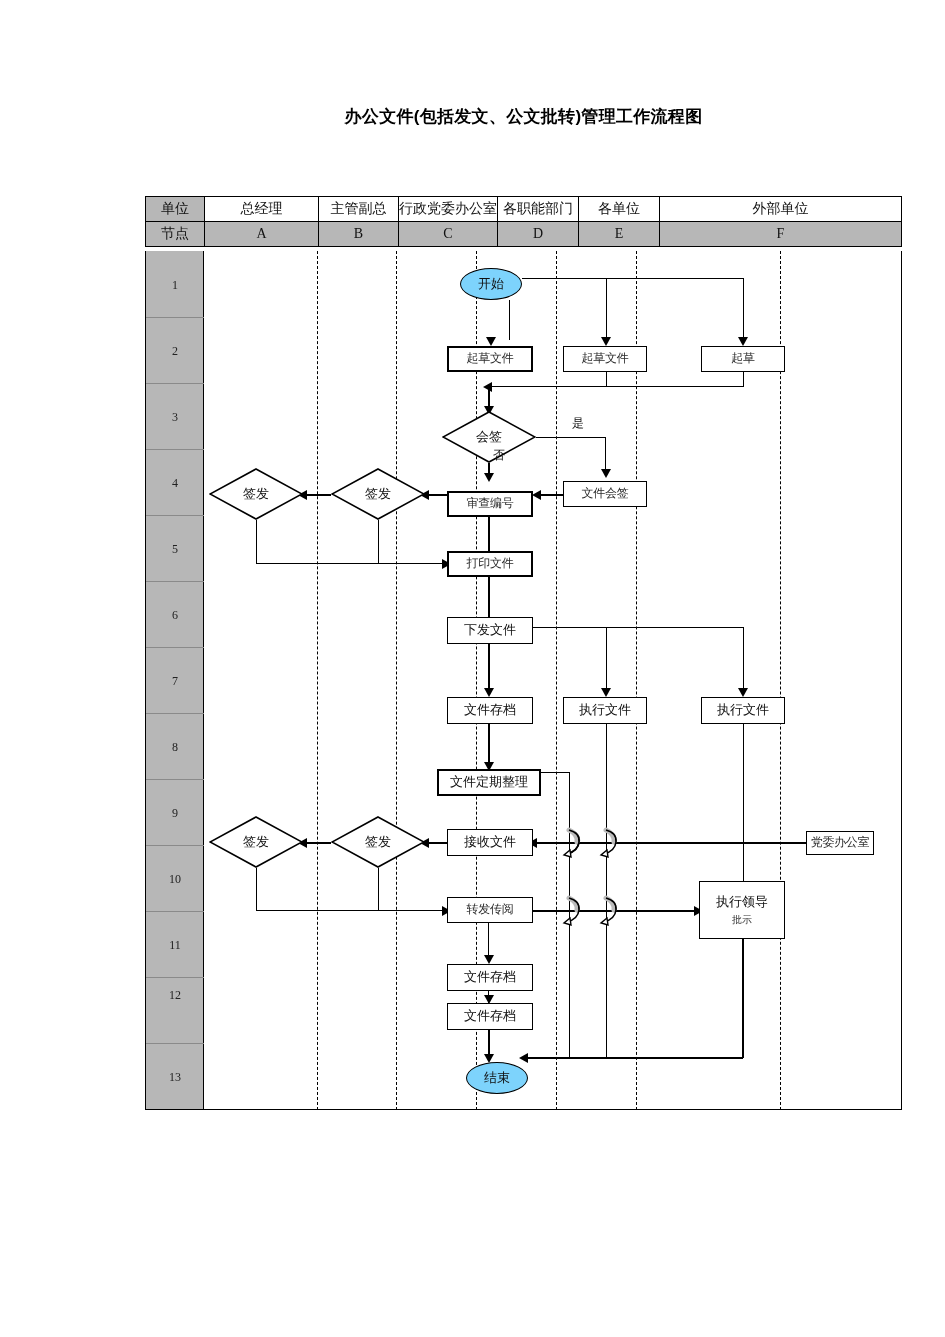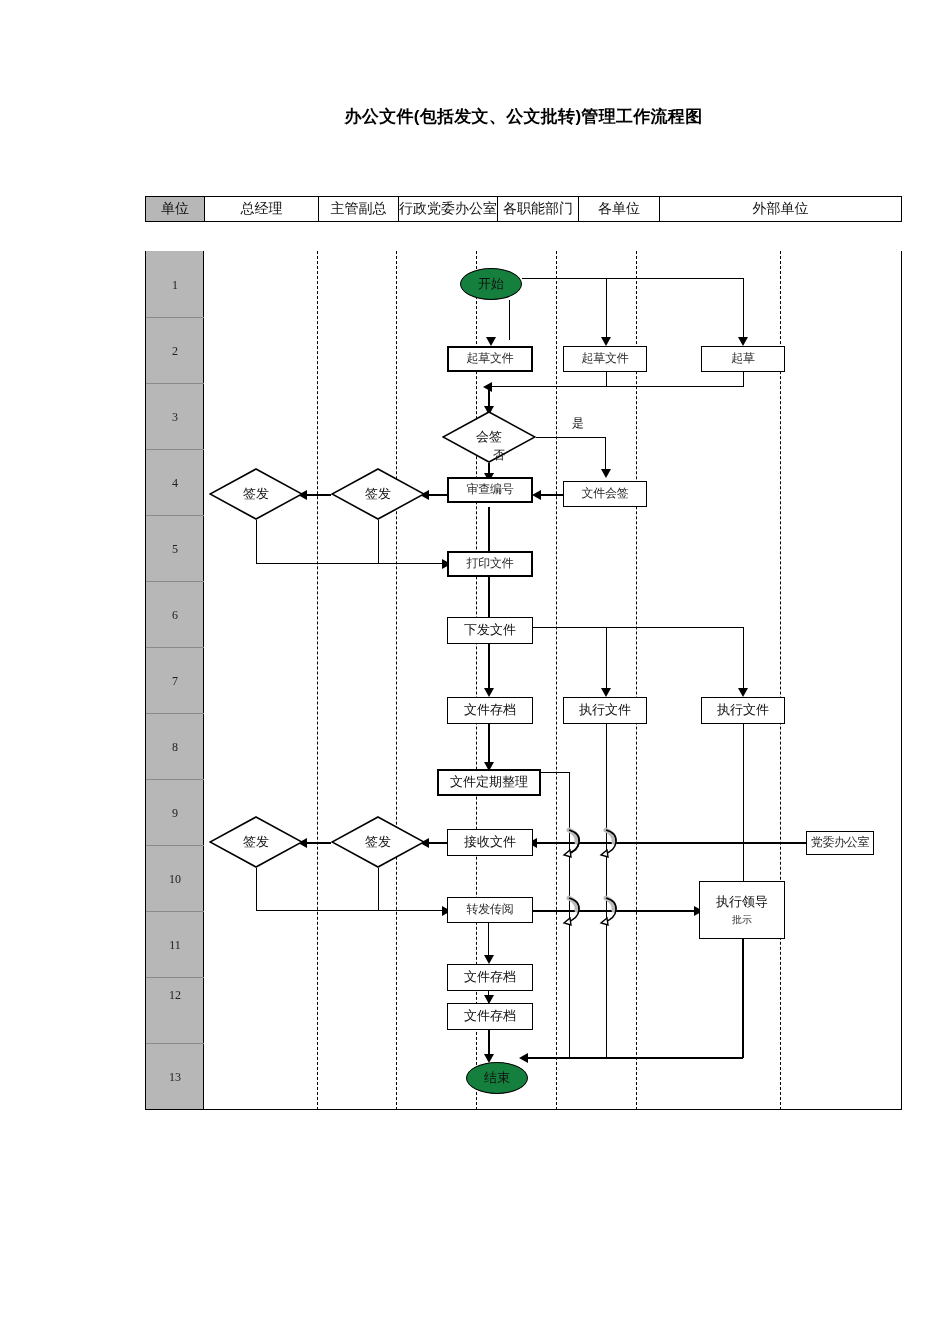--- a/index.html
+++ b/index.html
@@ -40,21 +40,21 @@
   
   .lane{position:absolute;top:0;height:859px;width:0;
         border-left:1px dashed #000;}
 
   
   .box{position:absolute;box-sizing:border-box;border:1px solid #000;background:#fff;
        display:flex;align-items:center;justify-content:center;text-align:center;
        font-size:13px;color:#111;line-height:1.1;z-index:5;}
   .box.thick{border-width:2px;}
   .box.blur{font-size:12px;color:#2b2b2b;letter-spacing:-.3px;}
-  .ell{position:absolute;box-sizing:border-box;border:1.6px solid #000;background:#15803d;
+  .ell{position:absolute;box-sizing:border-box;border:1.6px solid #000;background:#7dd3fc;
        border-radius:50%;display:flex;align-items:center;justify-content:center;
        font-size:13px;color:#111;z-index:5;}
   .dia{position:absolute;z-index:5;}
   .dia .lbl{position:absolute;left:0;top:0;width:100%;height:100%;
             display:flex;align-items:center;justify-content:center;
             font-size:13px;color:#111;}
   .twoline{flex-direction:column;}
   .twoline .l2{font-size:10px;margin-top:5px;color:#333;}
 
   
@@ -85,20 +85,29 @@
     <tbody>
         <tr>
       <td class="gray" style="width:58px">单位</td>
       <td class="white small" style="width:113px">总经理</td>
       <td class="white small" style="width:79px">主管副总</td>
       <td class="white small" style="width:80px">行政党委办公室</td>
       <td class="white small" style="width:80px">各职能部门</td>
       <td class="white small" style="width:80px">各单位</td>
       <td class="white small">外部单位</td>
     </tr>
+    <tr>
+      <td class="gray">节点</td>
+      <td class="gray">A</td>
+      <td class="gray">B</td>
+      <td class="gray">C</td>
+      <td class="gray">D</td>
+      <td class="gray">E</td>
+      <td class="gray">F</td>
+    </tr>
   </tbody>
     </table>
 
   <div id="grid">
 
     <div id="nodecol"></div>
 
     <div class="rownum" style="top:27px">1</div>
     <div class="rownum" style="top:93px">2</div>
     <div class="rownum" style="top:159px">3</div>
@@ -173,21 +182,21 @@
 
     <div class="h h1" style="left:390px;top:186px;width:70px"></div>
     <div class="tag" style="left:426px;top:164px">是</div>
     <div class="v v1" style="left:459px;top:186px;height:36px"></div>
     <div class="ar ar-d" style="left:455px;top:218px"></div>
 
     <div class="tag" style="left:347px;top:196px">否</div>
     <div class="v" style="left:342px;top:212px;height:14px"></div>
     <div class="ar ar-d" style="left:338px;top:222px"></div>
 
-    <div class="box blur thick" style="left:301px;top:226px;width:86px;height:26px">
+    <div class="box blur thick" style="left:301px;top:240px;width:86px;height:26px">
       <span>审查编号</span>
     </div>
     <div class="box blur" style="left:417px;top:230px;width:84px;height:26px">
       <span>文件会签</span>
     </div>
     <div class="h" style="left:391px;top:243px;width:26px"></div>
     <div class="ar ar-l" style="left:386px;top:239px"></div>
 
     <div class="dia" style="left:185px;top:217px;width:94px;height:52px">
       <svg width="94" height="52" viewBox="0 0 94 52">

